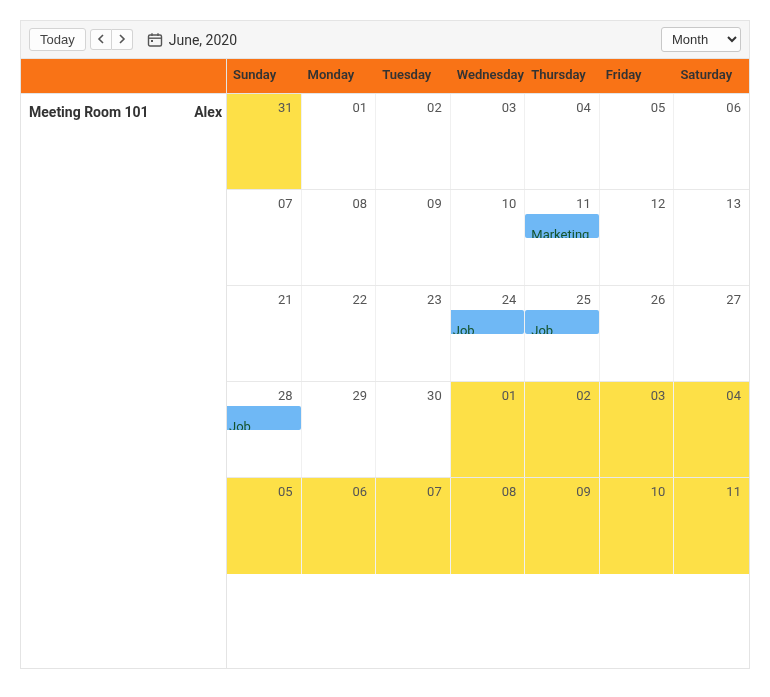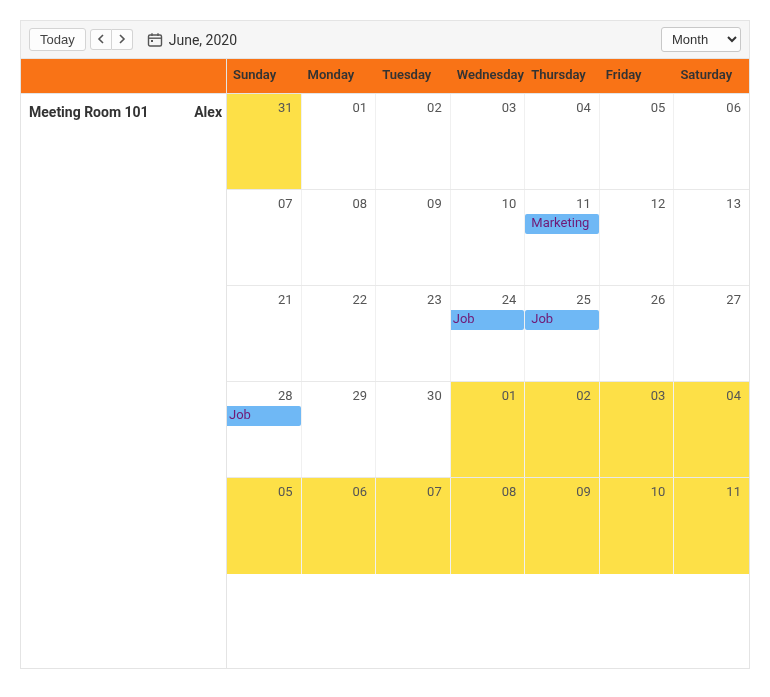--- a/index.html
+++ b/index.html
@@ -186,24 +186,24 @@
     top: 6px;
     right: 8px;
     color: #555;
     font-size: 13px;
   }
   .event {
     position: absolute;
     top: 24px;
     height: 20px;
     background: #6fb8f5;
-    color: #701a75;
+    color: #14532d;
     font-size: 13px;
     line-height: 18px;
-    padding: 0 6px;
+    padding: 12px 6px;
     border-radius: 2px;
     overflow: hidden;
     white-space: nowrap;
     box-sizing: border-box;
   }
 
   
   .grid-scroll::-webkit-scrollbar { width: 10px; }
   .grid-scroll::-webkit-scrollbar-thumb { background: #c6c6c6; border-radius: 6px; }
   .grid-scroll::-webkit-scrollbar-track { background: #f1f1f1; }

